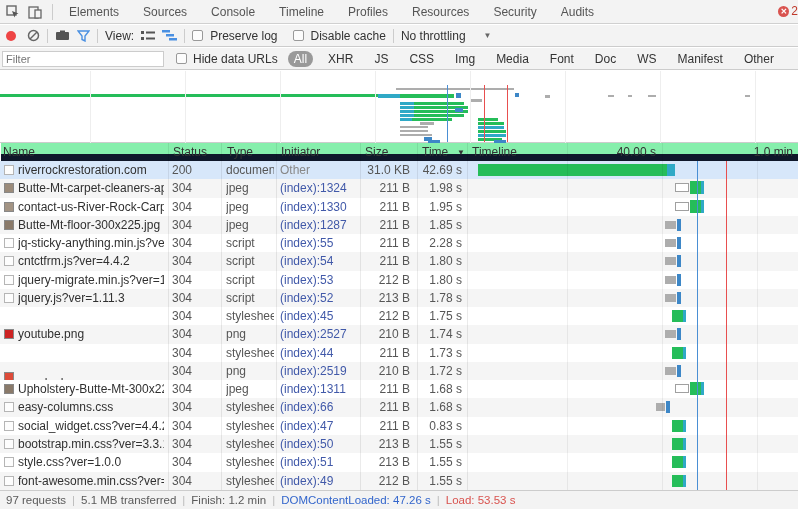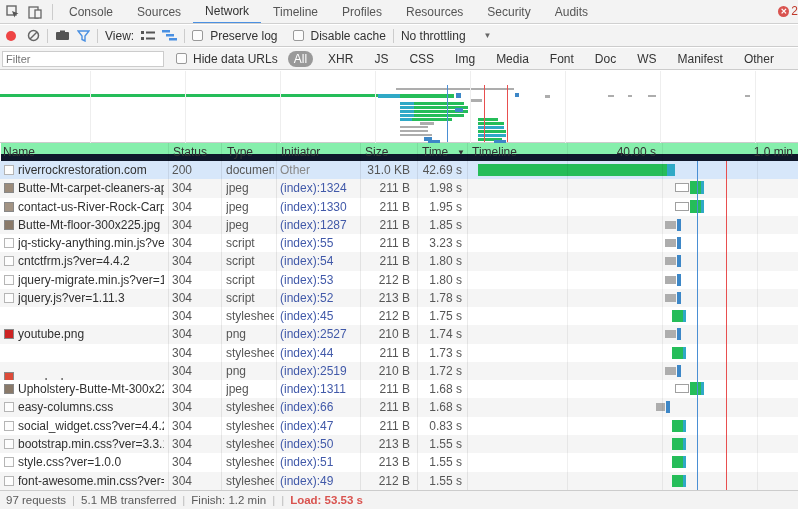--- a/index.html
+++ b/index.html
@@ -66,21 +66,21 @@
   .bar-outline { background:#fff; border:1px solid #a0a0a0; }
   .colsep { position:absolute; top:0; bottom:0; width:1px; background:rgba(0,0,0,0.08); pointer-events:none; }
   .tgrid { position:absolute; top:0; bottom:0; width:1px; background:rgba(0,0,0,0.06); pointer-events:none; }
   .rowline { position:absolute; top:18px; bottom:0; width:1px; pointer-events:none; }
   .sort-arrow { font-size:8px; color:#333; position:absolute; left:456px; top:5px; }
 
   
   .statusbar { position:absolute; top:490px; left:0; width:798px; height:19px; background:#f3f3f3; border-top:1px solid #ccc; display:flex; align-items:center; padding:0 6px; gap:6px; color:#5a5a5a; font-size:11.5px; }
   .sb-sep::before { content:"|"; color:#bbb; }
   .sb-dcl { color:#3366cc; }
-  .sb-load { color:#d9534f;font-weight:bold; }
+  .sb-load { color:#d9534f; }
 </style>
 </head>
 <body>
 
 <div class="tabbar">
   <div class="tb-icons">
     <span class="ticon">
       <svg width="14" height="14" viewBox="0 0 14 14">
           <rect x="1" y="1" width="9" height="9" fill="none" stroke="#666" stroke-width="1.4"></rect>
           <path d="M6 6 L12.5 8.5 L9.5 9.5 L8.5 12.5 Z" fill="#555"></path>
@@ -88,23 +88,23 @@
     </span>
     <span class="ticon">
       <svg width="14" height="14" viewBox="0 0 14 14">
           <rect x="1" y="2" width="9" height="11" fill="none" stroke="#666" stroke-width="1.3"></rect>
           <rect x="7" y="5" width="6" height="8" fill="#f3f3f3" stroke="#666" stroke-width="1.3"></rect>
         </svg>
     </span>
   </div>
   <div class="tb-sep"></div>
   <div id="tabs" style="display:flex;">
+      <div class="tab">Elements</div>
+      <div class="tab">Sources</div>
       <div class="tab">Console</div>
-      <div class="tab">Sources</div>
-      <div class="tab active">Network</div>
       <div class="tab">Timeline</div>
       <div class="tab">Profiles</div>
       <div class="tab">Resources</div>
       <div class="tab">Security</div>
       <div class="tab">Audits</div>
     </div>
   <div class="err-badge">
     <span class="err-circle">✕</span>
     <span>2</span>
   </div>
@@ -302,21 +302,21 @@
       </div>
       <div class="row">
         <div class="cell c-name">
           <div class="ric"></div>
           <span style="overflow: hidden; white-space: nowrap;">jq-sticky-anything.min.js?ver=1.3.1</span>
         </div>
         <div class="cell c-status">304</div>
         <div class="cell c-type">script</div>
         <div class="cell c-init init-link">(index):55</div>
         <div class="cell c-size">211 B</div>
-        <div class="cell c-time">3.23 s</div>
+        <div class="cell c-time">2.28 s</div>
         <div class="bar bar-gray" style="left: 665px; top: 5px; width: 11px; height: 8px;"></div>
         <div class="bar bar-blue" style="left: 677px; top: 3px; width: 4px; height: 12px;"></div>
       </div>
       <div class="row alt">
         <div class="cell c-name">
           <div class="ric"></div>
           <span style="overflow: hidden; white-space: nowrap;">cntctfrm.js?ver=4.4.2</span>
         </div>
         <div class="cell c-status">304</div>
         <div class="cell c-type">script</div>
@@ -495,15 +495,16 @@
     </div>
 </div>
 
 <div class="statusbar">
   <span>97 requests</span>
   <span class="sb-sep"></span>
   <span>5.1 MB transferred</span>
   <span class="sb-sep"></span>
   <span>Finish: 1.2 min</span>
   <span class="sb-sep"></span>
+  <span class="sb-dcl">DOMContentLoaded: 47.26 s</span>
   <span class="sb-sep"></span>
   <span class="sb-load">Load: 53.53 s</span>
 </div>
 
 </body></html>

